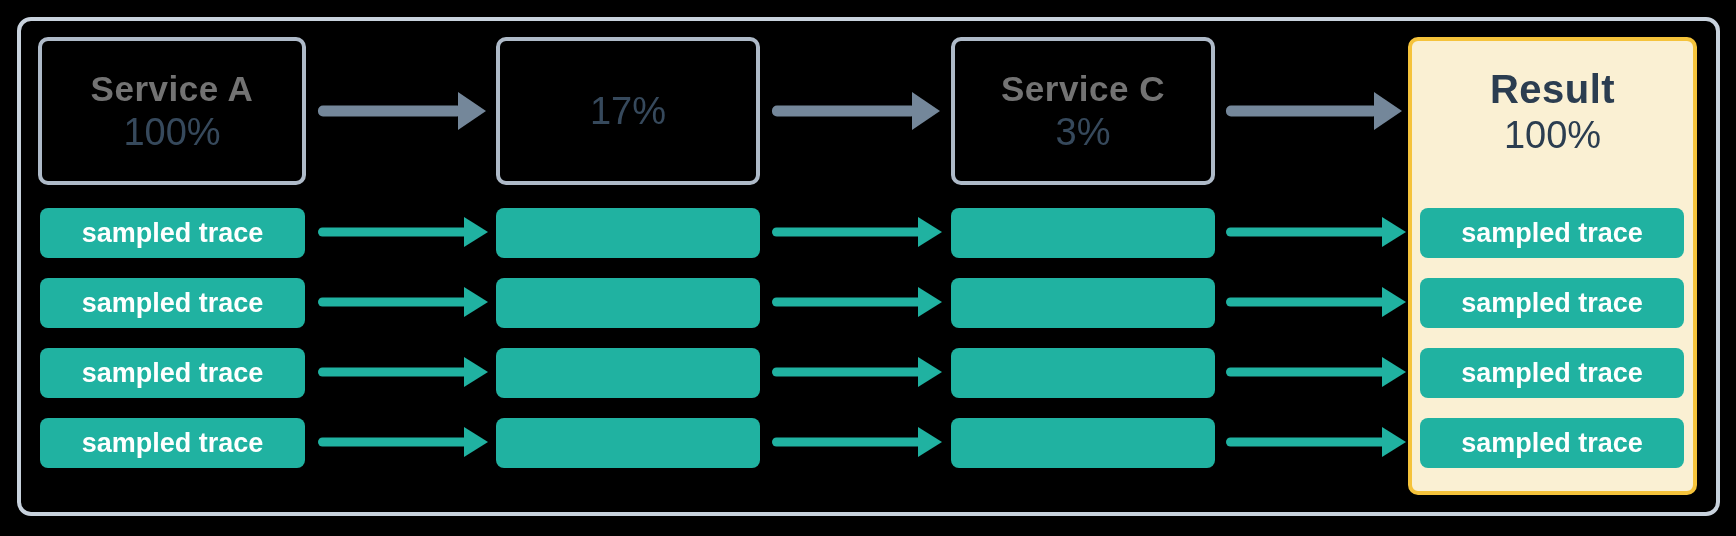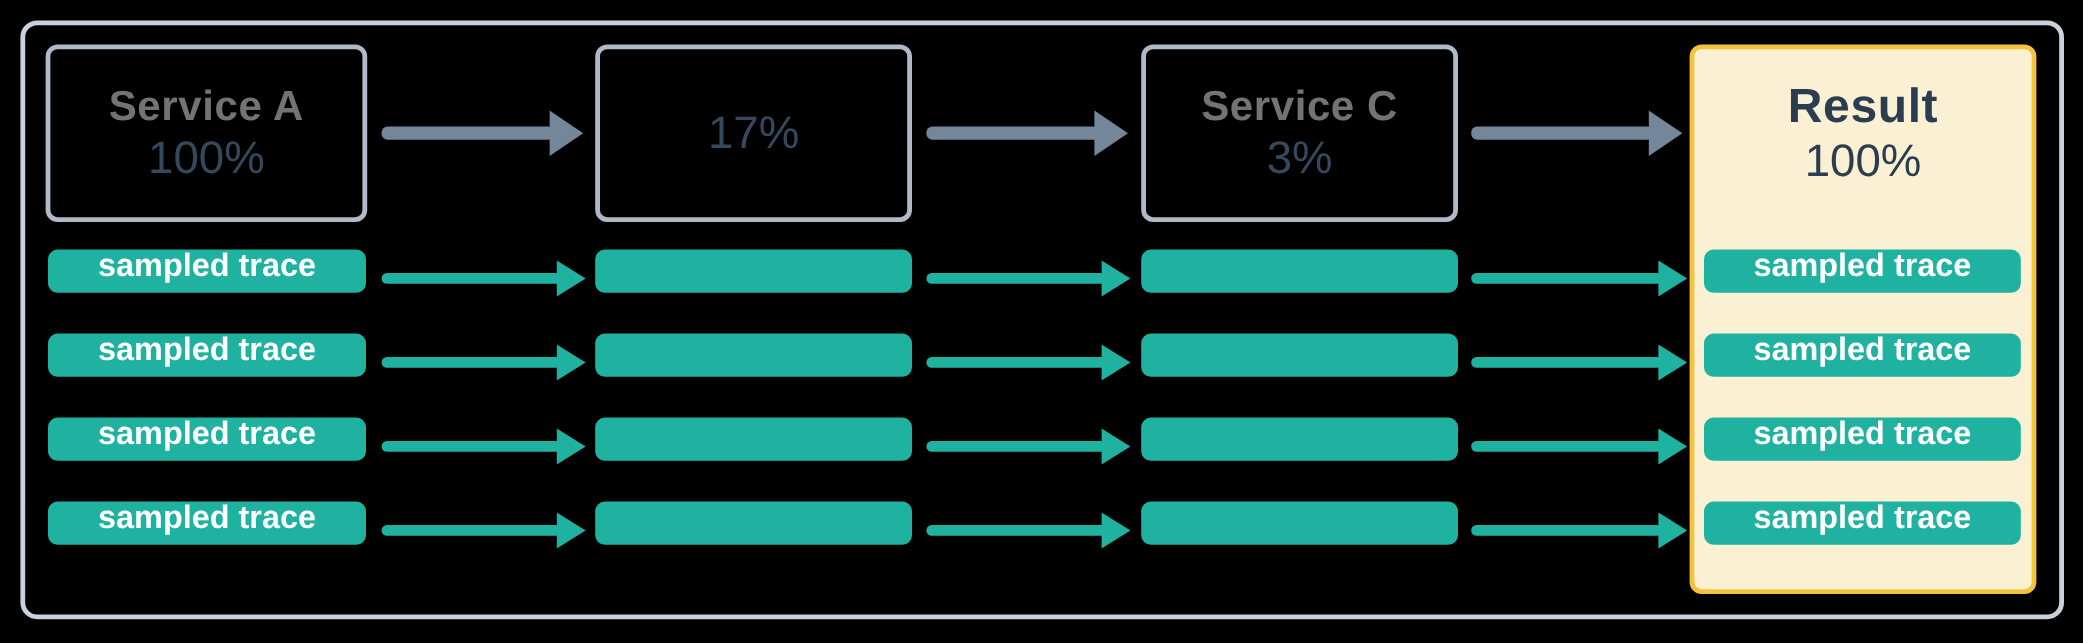--- a/index.html
+++ b/index.html
@@ -73,24 +73,25 @@
     display: flex;
     flex-direction: column;
     align-items: center;
     justify-content: center;
     gap: 7px;
   }
   .result-head .svc-title { color: #2B3D50; font-size: 40px; }
   .result-head .svc-rate  { color: #2B3D50; }
   .trace-bar {
     position: absolute;
-    height: 36px;
+    height: 50px;
     border-radius: 8px;
     background: #20B2A1;
     display: flex;
+    align-items: center;
     justify-content: center;
     color: #FFFFFF;
     font-size: 27px;
     font-weight: bold;
     line-height: 1;
   }
   .arrow { position: absolute; }
   .arrow .shaft {
     position: absolute;
     left: 0;

